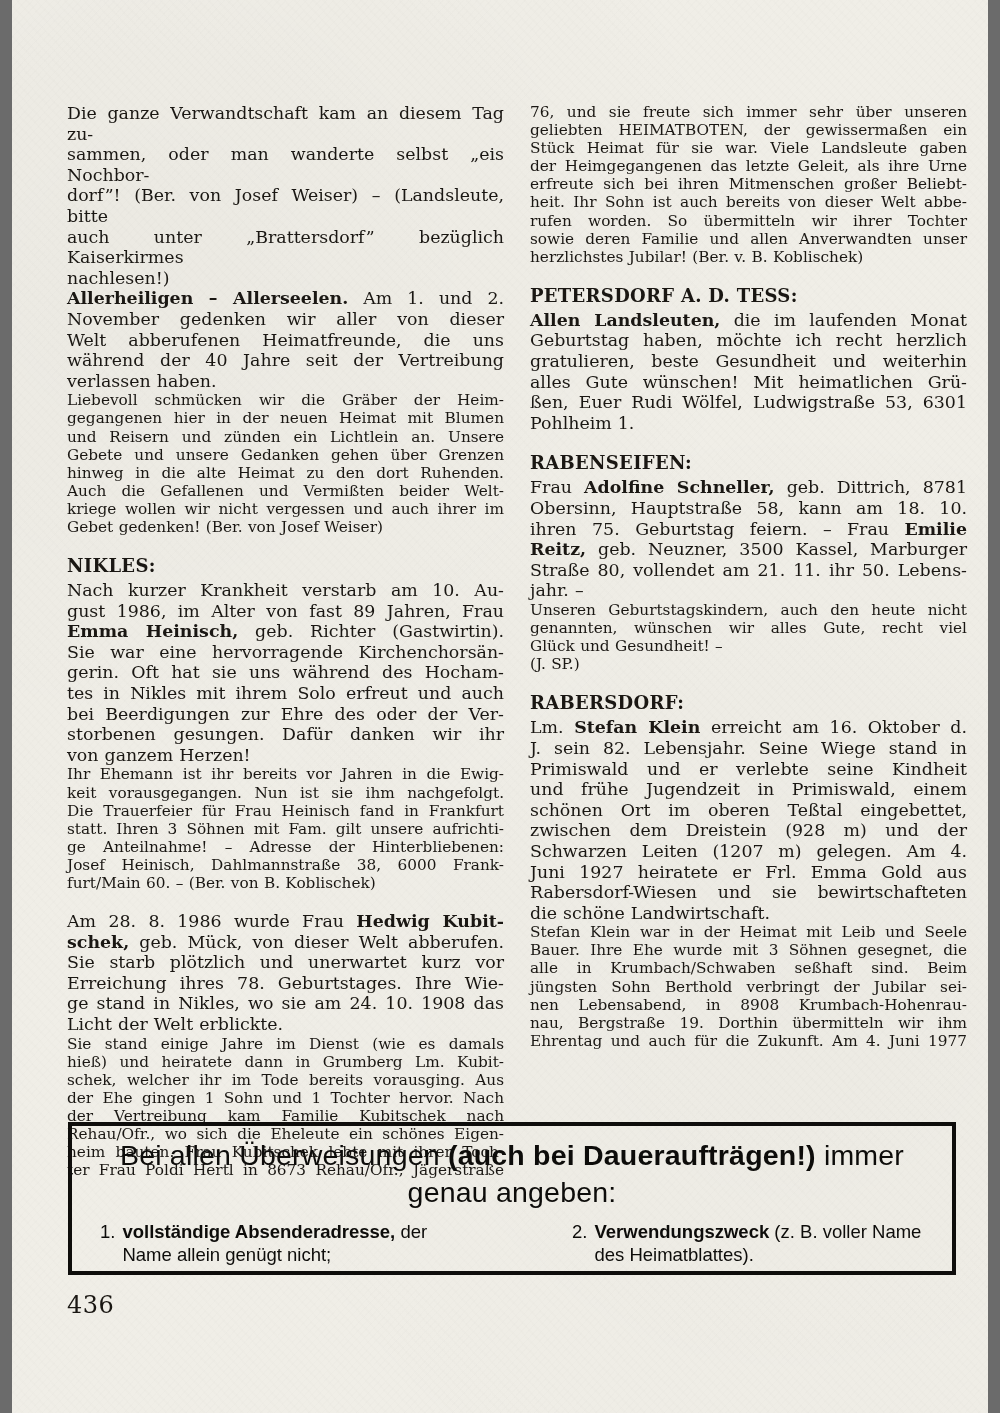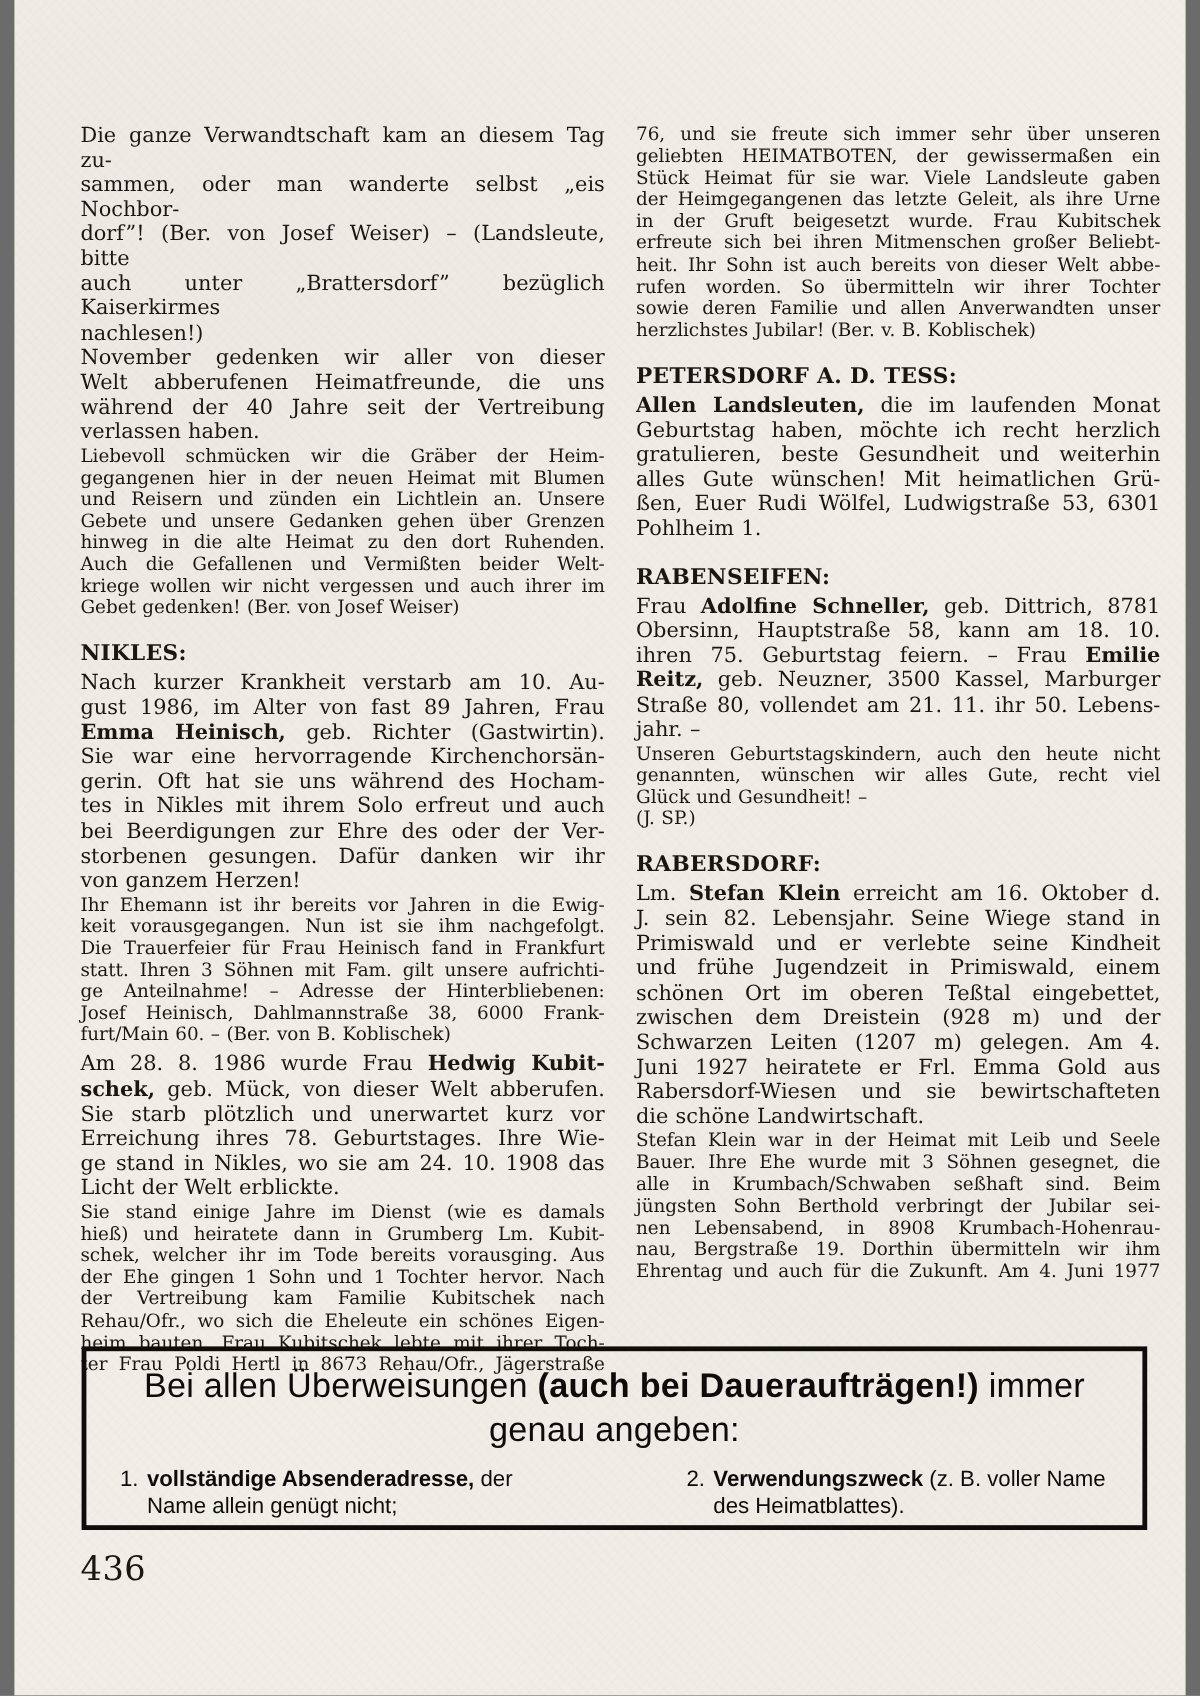--- a/index.html
+++ b/index.html
@@ -14,53 +14,54 @@
     color:#1a1713;
     font-family:"DejaVu Serif", serif;
     overflow:hidden;
     text-decoration:underline;
   }
   .columns{position:absolute;left:55px;top:103px;width:900px;display:flex;gap:26px;}
   .col{width:437px;}
   .para{margin:0;}
   .para.body{font-size:17.4px;line-height:20.6px;}
   .para.small{font-size:15.3px;line-height:18.1px;}
-  .para.small + .para.body{margin-top:6px;}
+  .para.small + .para.body{margin-top:19px;}
   .heading{font-size:18px;font-weight:bold;margin:19px 0 4px 0;letter-spacing:0.3px;}
   .line{text-align:justify;text-align-last:justify;word-spacing:0.5px;}
   .line.last{text-align-last:left;}
   .line.split{display:flex;justify-content:space-between;text-align-last:left;flex-direction:column;}
   .line b{font-weight:bold;}
   .notice{
     position:absolute;left:56px;top:1122px;width:888px;height:153px;
     border:4px solid #0e0d0b;box-sizing:border-box;
     font-family:"Liberation Sans", sans-serif;color:#0d0c0a;
   }
   .notice-title{text-align:center;font-size:28.5px;line-height:37px;margin-top:11px;letter-spacing:0.2px;}
   .notice-items{display:flex;margin-top:9px;padding-left:28px;}
   .notice-item{display:flex;font-size:18.5px;line-height:23px;}
   .notice-item:first-child{width:444px;}
   .notice-item:last-child{padding-left:28px;}
   .notice-item .num{margin-right:7px;}
-  .pagenum{position:absolute;left:55px;top:1291px;font-size:28px;letter-spacing:0.5px;}
+  .pagenum{position:absolute;left:55px;top:1291px;font-size:24px;letter-spacing:0.5px;}
 </style>
 </head>
 <body>
 
 <div class="page">
   <div class="columns" id="columns">
       <div class="col">
         <div class="para body">
           <div class="line">Die ganze Verwandtschaft kam an diesem Tag zu-</div>
           <div class="line">sammen, oder man wanderte selbst „eis Nochbor-</div>
           <div class="line">dorf”! (Ber. von Josef Weiser) – (Landsleute, bitte</div>
           <div class="line">auch unter „Brattersdorf” bezüglich Kaiserkirmes</div>
           <div class="line last">nachlesen!)</div>
         </div>
         <div class="para body">
+          <div class="line"><b>Allerheiligen – Allerseelen.</b> Am 1. und 2.</div>
           <div class="line">November gedenken wir aller von dieser</div>
           <div class="line">Welt abberufenen Heimatfreunde, die uns</div>
           <div class="line">während der 40 Jahre seit der Vertreibung</div>
           <div class="line last">verlassen haben.</div>
         </div>
         <div class="para small">
           <div class="line">Liebevoll schmücken wir die Gräber der Heim-</div>
           <div class="line">gegangenen hier in der neuen Heimat mit Blumen</div>
           <div class="line">und Reisern und zünden ein Lichtlein an. Unsere</div>
           <div class="line">Gebete und unsere Gedanken gehen über Grenzen</div>
@@ -108,21 +109,20 @@
           <div class="line">heim bauten. Frau Kubitschek lebte mit ihrer Toch-</div>
           <div class="line">ter Frau Poldi Hertl in 8673 Rehau/Ofr., Jägerstraße</div>
         </div>
       </div>
       <div class="col">
         <div class="para small">
           <div class="line">76, und sie freute sich immer sehr über unseren</div>
           <div class="line">geliebten HEIMATBOTEN, der gewissermaßen ein</div>
           <div class="line">Stück Heimat für sie war. Viele Landsleute gaben</div>
           <div class="line">der Heimgegangenen das letzte Geleit, als ihre Urne</div>
-          <div class="line">in der Gruft beigesetzt wurde. Frau Kubitschek</div>
           <div class="line">erfreute sich bei ihren Mitmenschen großer Beliebt-</div>
           <div class="line">heit. Ihr Sohn ist auch bereits von dieser Welt abbe-</div>
           <div class="line">rufen worden. So übermitteln wir ihrer Tochter</div>
           <div class="line">sowie deren Familie und allen Anverwandten unser</div>
           <div class="line last">herzlichstes Jubilar! (Ber. v. B. Koblischek)</div>
         </div>
         <div class="heading">PETERSDORF A. D. TESS:</div>
         <div class="para body">
           <div class="line"><b>Allen Landsleuten,</b> die im laufenden Monat</div>
           <div class="line">Geburtstag haben, möchte ich recht herzlich</div>

